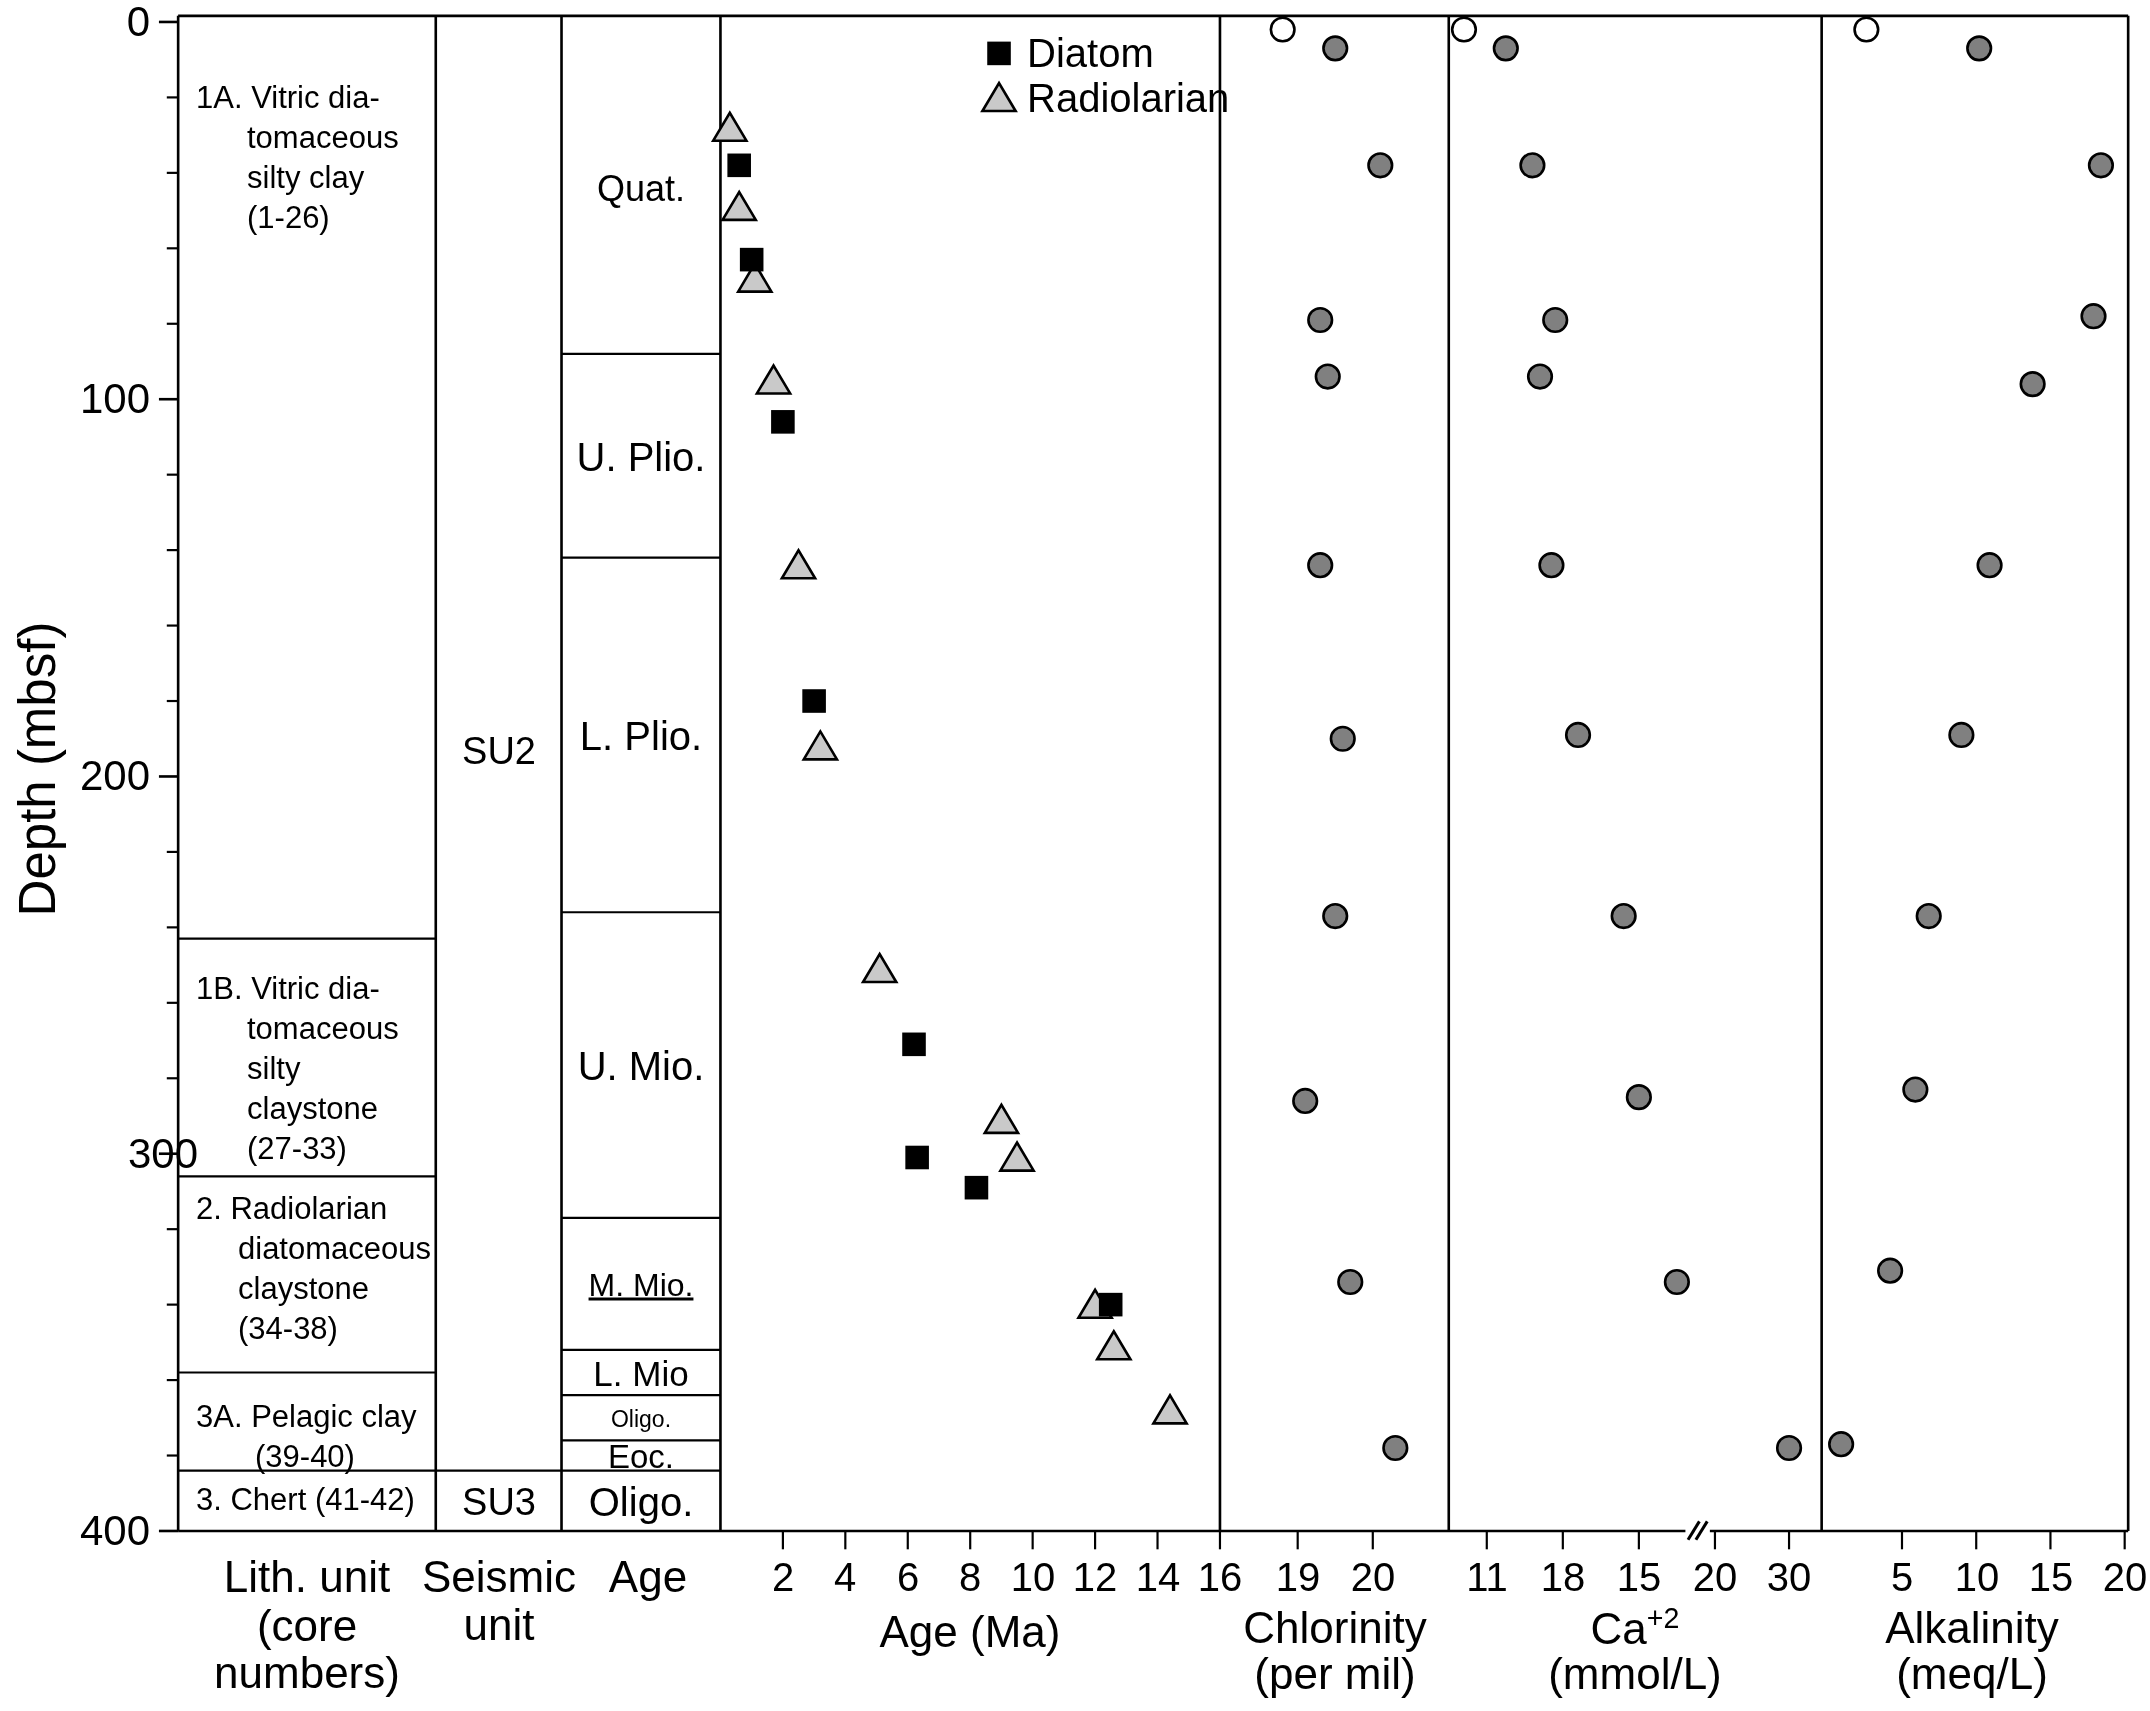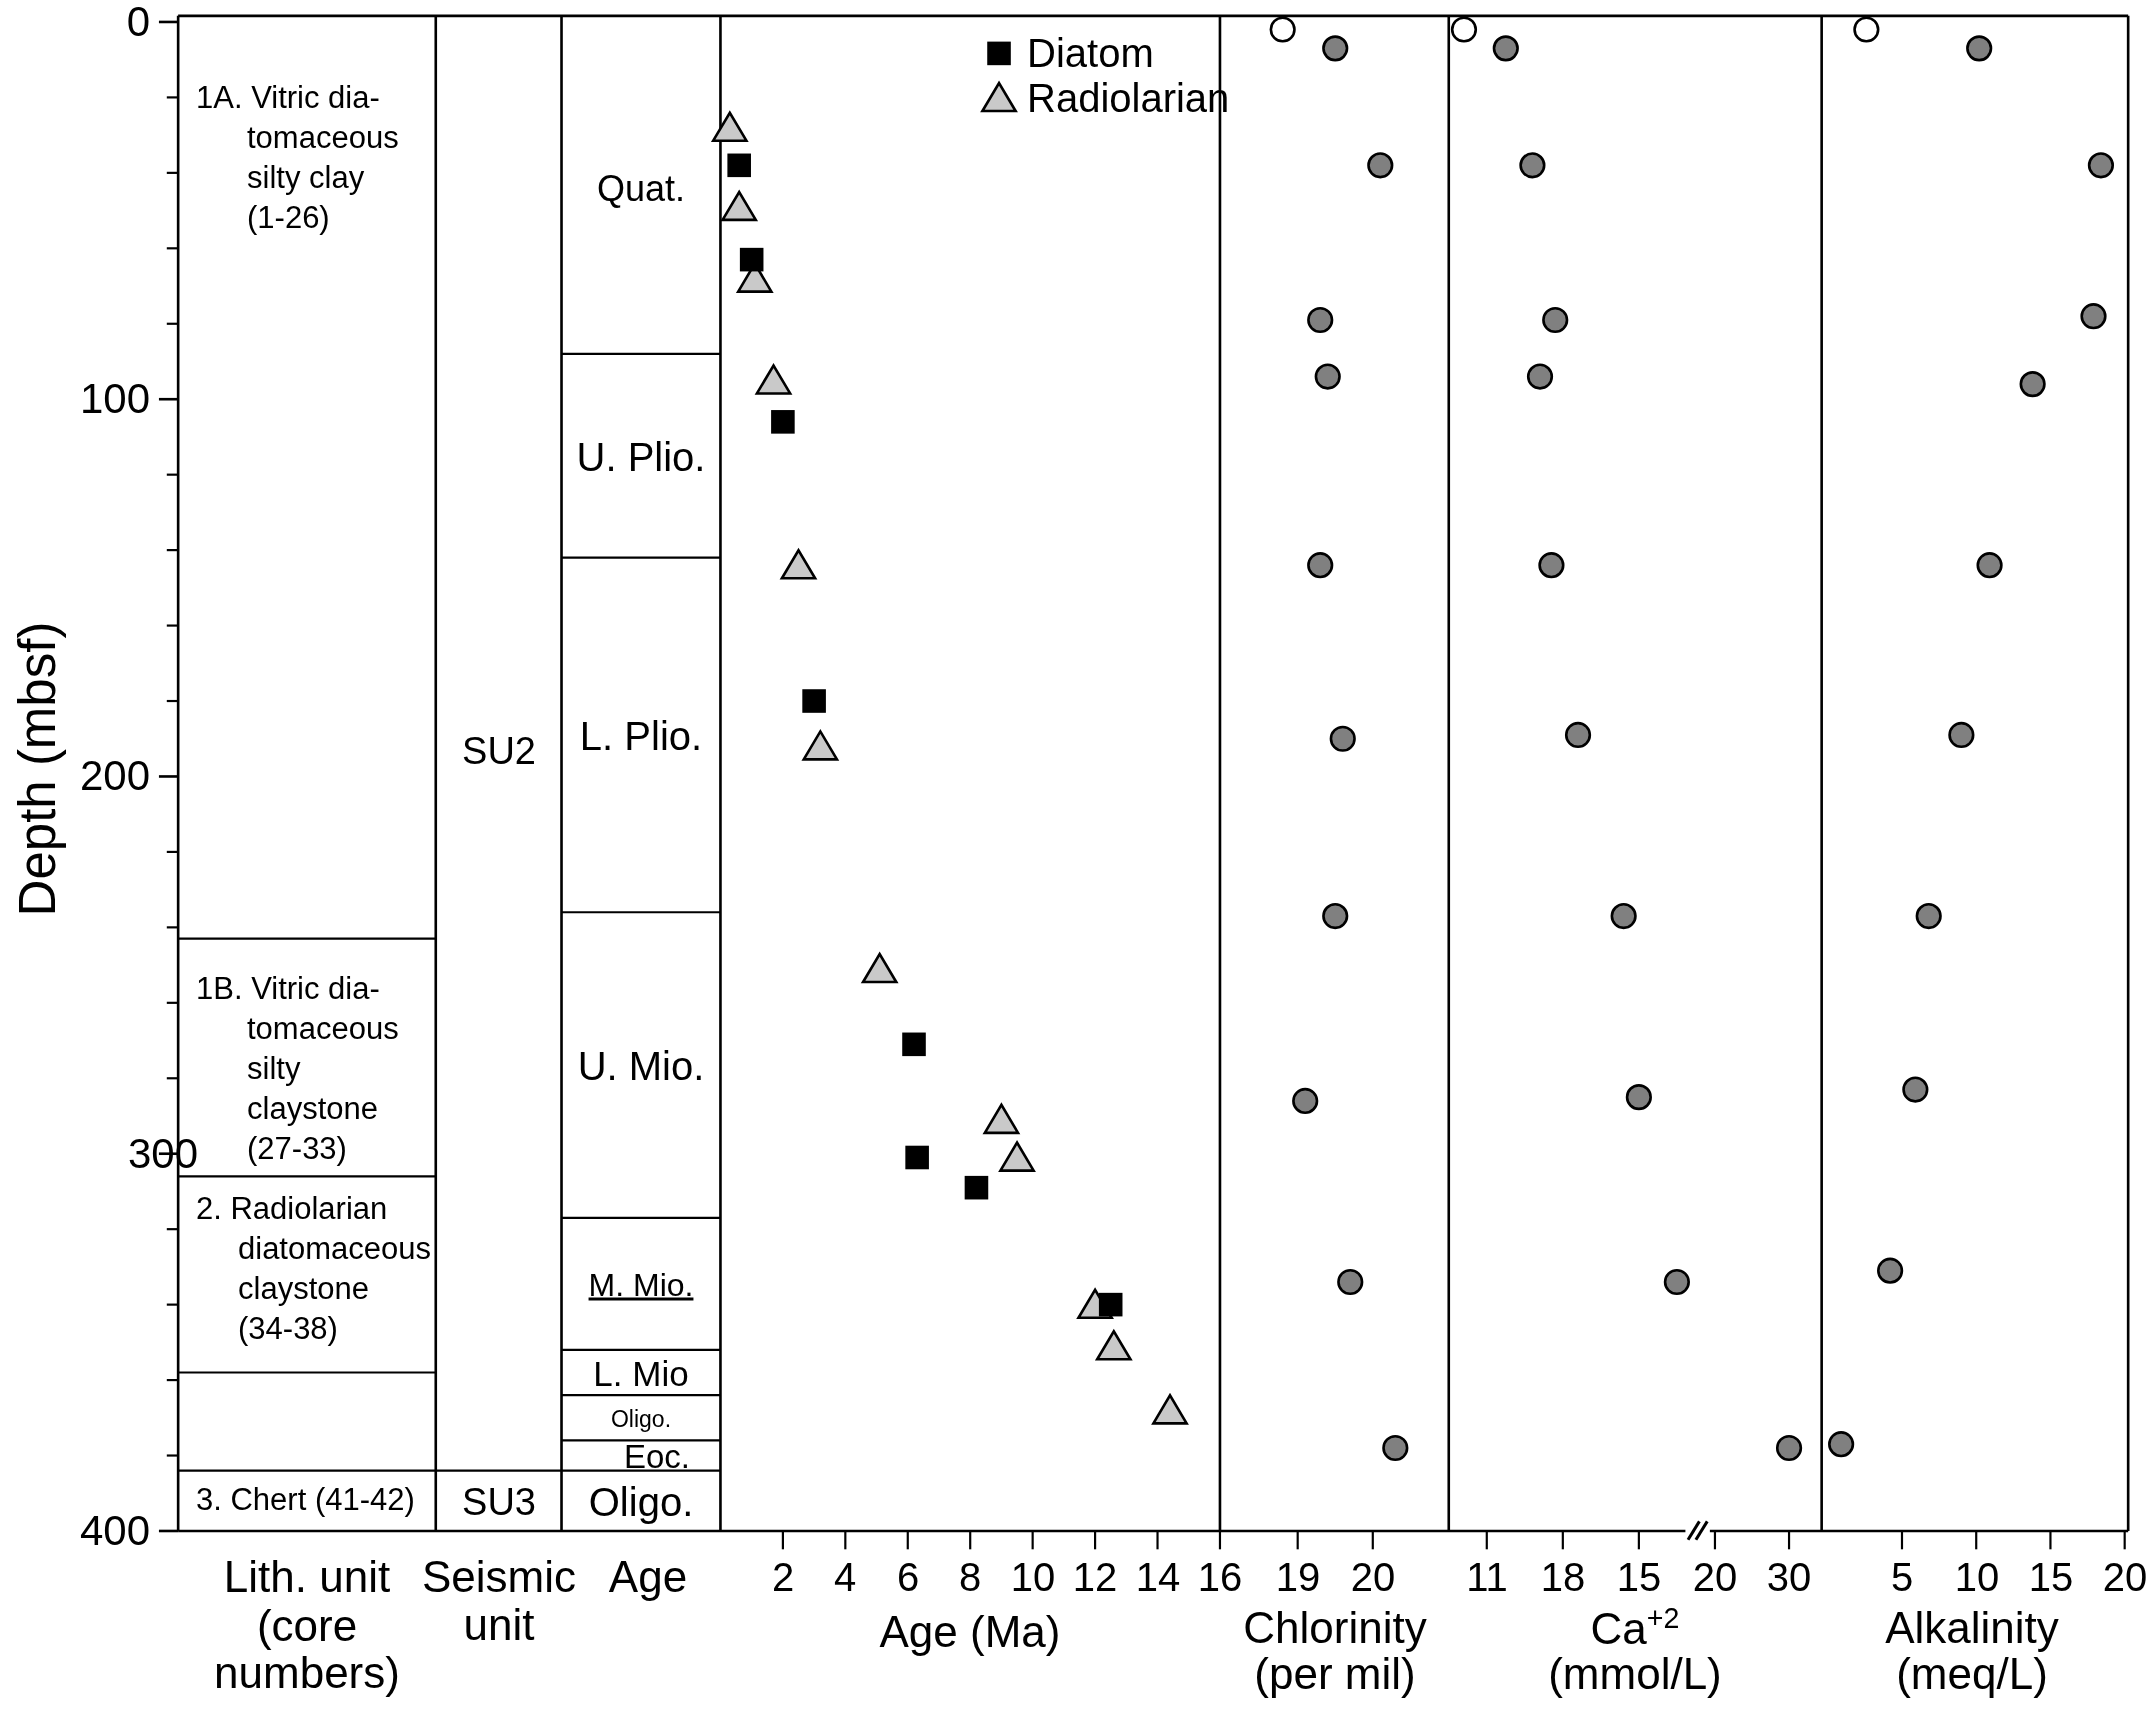--- a/index.html
+++ b/index.html
@@ -167,31 +167,32 @@
   <div class="lbl panel-title center" style="left:1972px;top:1628px;">Alkalinity</div>
   <div class="lbl panel-title center" style="left:1972px;top:1674px;">(meq/L)</div>
 <div class="lbl depth-tick-label" style="left: 150px; top: 22px;">0</div>
     <div class="lbl depth-tick-label" style="left: 150px; top: 399px;">100</div>
     <div class="lbl depth-tick-label" style="left: 150px; top: 776px;">200</div>
     <div class="lbl depth-tick-label" style="left: 150px; top: 1154px; margin-left: 48px;">300</div>
     <div class="lbl depth-tick-label" style="left: 150px; top: 1531px;">400</div>
     <div class="lith-text" style="left: 196px; top: 78px; width: 233px; padding-left: 51px; text-indent: -51px;">1A. Vitric dia-<br>tomaceous<br>silty clay<br>(1-26)</div>
     <div class="lith-text" style="left: 196px; top: 969px; width: 233px; padding-left: 51px; text-indent: -51px;">1B. Vitric dia-<br>tomaceous<br>silty<br>claystone<br>(27-33)</div>
     <div class="lith-text" style="left: 196px; top: 1189px; width: 233px; padding-left: 42px; text-indent: -42px;">2. Radiolarian<br>diatomaceous<br>claystone<br>(34-38)</div>
+    <div class="lith-text" style="left: 196px; top: 1397px; width: 233px; padding-left: 59px; text-indent: -59px;">3A. Pelagic clay<br>(39-40)</div>
     <div class="lith-text" style="left: 196px; top: 1480px; width: 233px;">3. Chert (41-42)</div>
     <div class="su-label" style="left: 499px; top: 751px;">SU2</div>
     <div class="su-label" style="left: 499px; top: 1502px;">SU3</div>
     <div class="age-row" style="left: 641px; top: 189px; font-size: 36px;">Quat.</div>
     <div class="age-row" style="left: 641px; top: 457px; font-size: 40px;">U. Plio.</div>
     <div class="age-row" style="left: 641px; top: 736px; font-size: 40px;">L. Plio.</div>
     <div class="age-row" style="left: 641px; top: 1066px; font-size: 40px;">U. Mio.</div>
     <div class="age-row" style="left: 641px; top: 1285px; font-size: 32px; text-decoration: underline;">M. Mio.</div>
     <div class="age-row" style="left: 641px; top: 1374px; font-size: 35px;">L. Mio</div>
     <div class="age-row" style="left: 641px; top: 1419px; font-size: 23px;">Oligo.</div>
-    <div class="age-row" style="left: 657px; top: 1457px; font-size: 33px;">Eoc.</div>
+    <div class="age-row" style="left: 641px; top: 1457px; font-size: 33px;">Eoc.</div>
     <div class="age-row" style="left: 641px; top: 1502px; font-size: 40px;">Oligo.</div>
     <div class="lbl tick-label center" style="left: 783px; top: 1577px;">2</div>
     <div class="lbl tick-label center" style="left: 845px; top: 1577px;">4</div>
     <div class="lbl tick-label center" style="left: 908px; top: 1577px;">6</div>
     <div class="lbl tick-label center" style="left: 970px; top: 1577px;">8</div>
     <div class="lbl tick-label center" style="left: 1033px; top: 1577px;">10</div>
     <div class="lbl tick-label center" style="left: 1095px; top: 1577px;">12</div>
     <div class="lbl tick-label center" style="left: 1158px; top: 1577px;">14</div>
     <div class="lbl tick-label center" style="left: 1220px; top: 1577px;">16</div>
     <div class="lbl tick-label center" style="left: 1298px; top: 1577px;">19</div>

